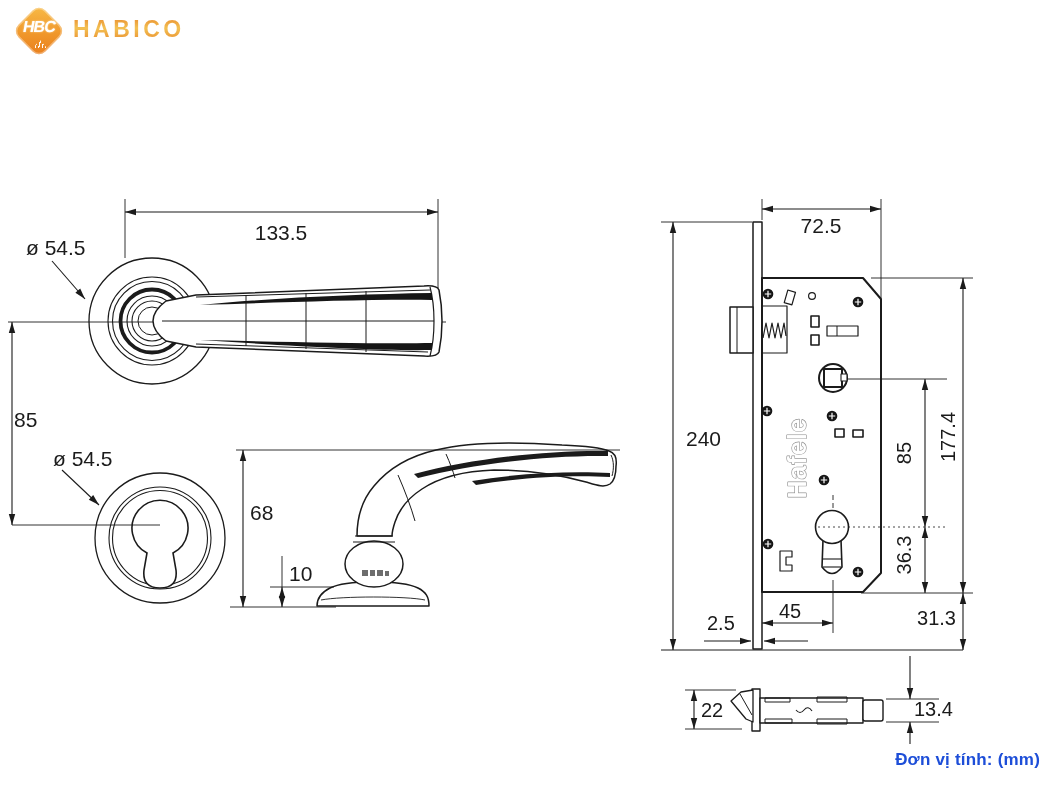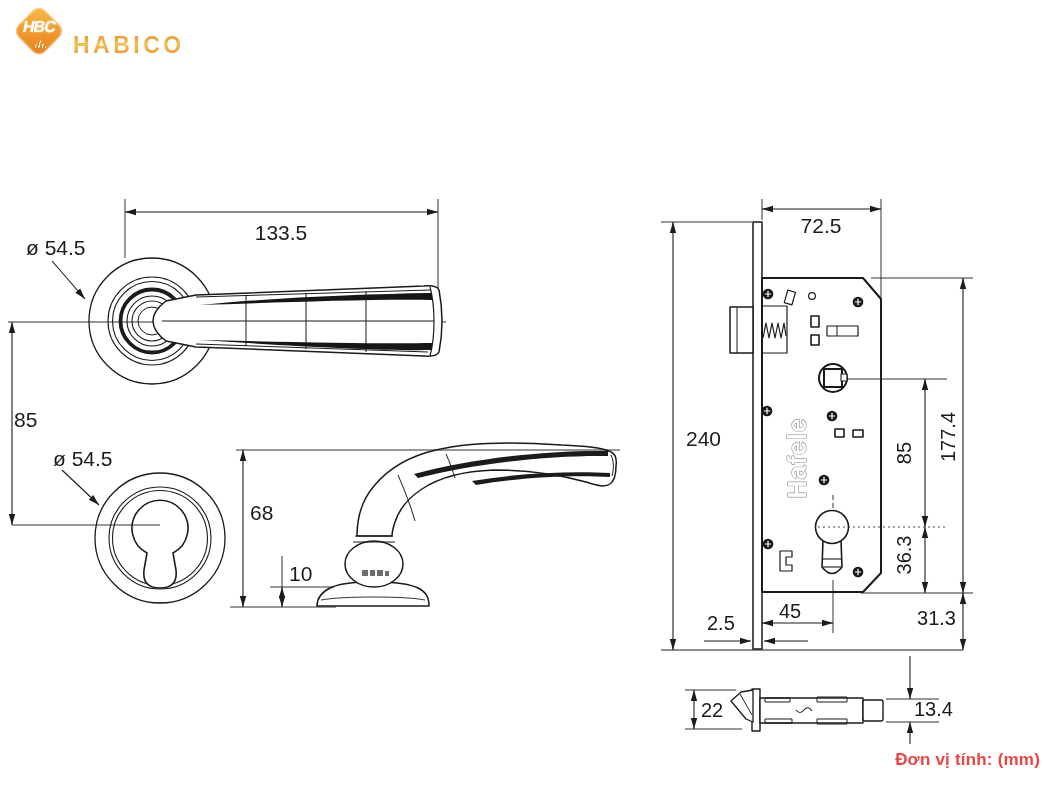--- a/index.html
+++ b/index.html
@@ -10,35 +10,35 @@
   .diamond{position:absolute;left:10px;top:10px;width:38px;height:38px;border-radius:9px;
            transform:rotate(45deg);
            background:linear-gradient(135deg,#f8bd49 0%,#f0972b 55%,#e87c1c 100%);
            box-shadow:inset 0 0 0 1.5px rgba(255,255,255,.35);}
   .mono{position:absolute;left:0;top:0;width:58px;height:50px;display:flex;align-items:center;
         justify-content:center;transform:skewX(-10deg);color:#fff;font-weight:bold;
         font-size:16px;letter-spacing:-1px;text-shadow:0 0 2px rgba(255,235,200,.8);}
   .rays{position:absolute;left:23px;top:38px;width:14px;height:8px;opacity:.95;
         background:repeating-linear-gradient(105deg,#fff 0 1.2px,rgba(255,255,255,0) 1.2px 3.4px);
         clip-path:polygon(50% 0,100% 100%,0 100%);}
-  .wordmark{position:absolute;left:73px;top:32px;font-size:23px;font-weight:800;
+  .wordmark{position:absolute;left:73px;top:16px;font-size:23px;font-weight:800;
             letter-spacing:3.5px;color:#eb9a33;}
   @supports (-webkit-background-clip: text){
     .wordmark{background:linear-gradient(180deg,#e8872a 0%,#f3c153 45%,#e8872a 100%);
               -webkit-background-clip:text;-webkit-text-fill-color:transparent;}
   }
   
   svg.drawing{position:absolute;left:0;top:0;}
   svg .dt{fill:#1b1b1b;stroke:none;font-size:21px;font-family:"Liberation Sans",sans-serif;}
   svg .dts{font-size:20px;}
   svg .brand-outline{fill:#ffffff;stroke:#8f8f8f;stroke-width:1.2px;paint-order:stroke;
        font-size:25px;font-weight:bold;letter-spacing:1px;font-family:"Liberation Sans",sans-serif;}
   
   .unit-note{position:absolute;right:4px;top:750px;font-size:17px;font-weight:600;
-             color:#ef4444;letter-spacing:.2px;}
+             color:#1d4ed8;letter-spacing:.2px;}
 </style>
 </head>
 <body>
 
 <div class="page">
 
   <div class="logo">
     <div class="diamond"></div>
     <div class="rays"></div>
     <div class="mono">HBC</div>

